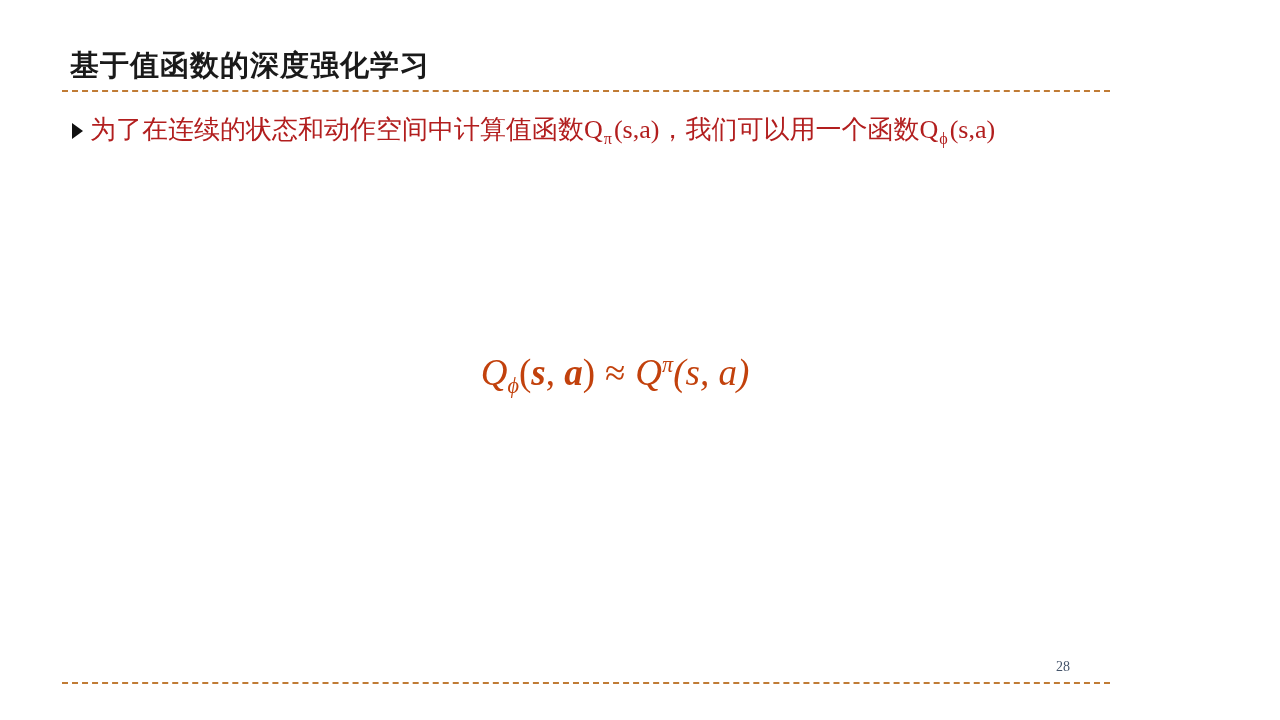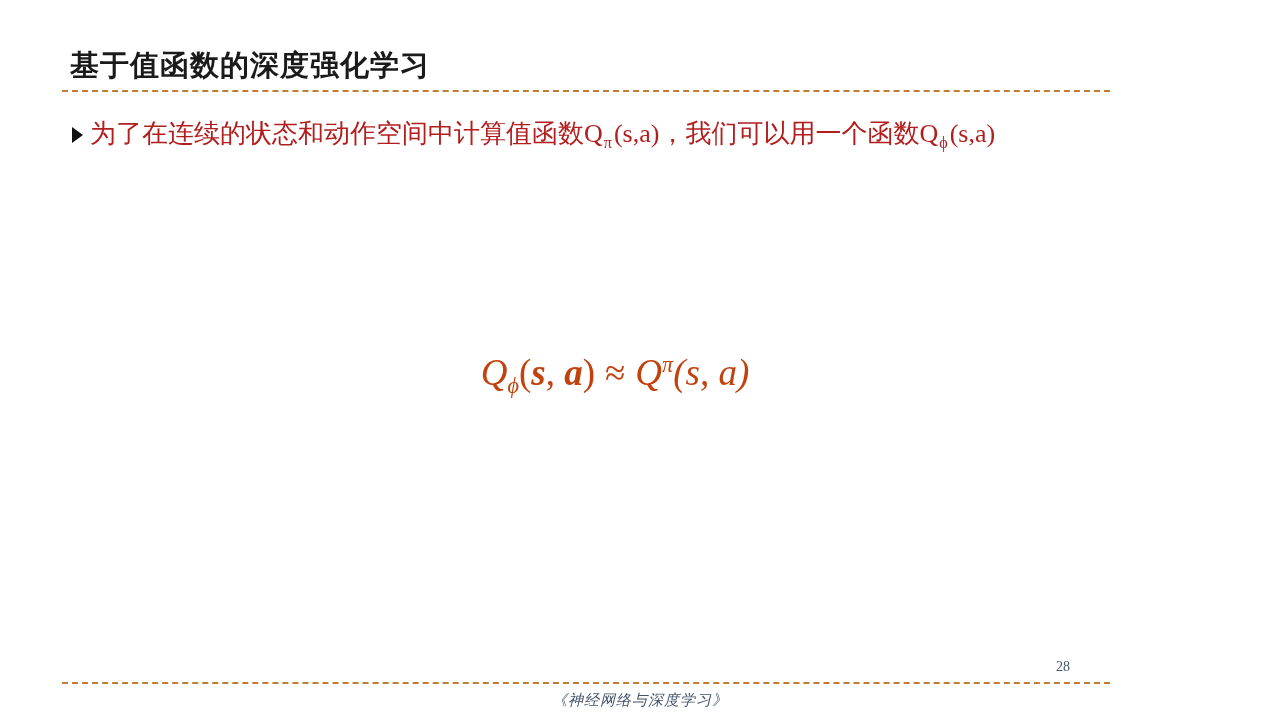--- a/index.html
+++ b/index.html
@@ -39,21 +39,21 @@
   .rule-bottom { top: 682px; }
   
   .bullet-block {
     position: absolute;
     left: 72px;
     top: 110px;
     width: 1150px;
     color: #b21e1e;
     font-family: "Liberation Serif", serif;
     font-size: 26px;
-    line-height: 48px;
+    line-height: 40px;
   }
   .bullet-line { white-space: nowrap; }
   .bullet-line2 { padding-left: 18px; white-space: nowrap; }
   .tri-bullet {
     display: inline-block;
     width: 0; height: 0;
     border-left: 11px solid #111111;
     border-top: 8px solid transparent;
     border-bottom: 8px solid transparent;
     margin-right: 7px;
@@ -118,17 +118,16 @@
       <span class="tri-bullet"></span><span>为了在连续的状态和动作空间中计算值函数</span><span class="math-inline"><span>Q</span><sub>π</sub><span>(s,a)</span></span><span>，我们可以用一个函数</span><span class="math-inline"><span>Q</span><sub>ϕ</sub><span>(s,a)</span></span>
     </div>
   </div>
 
   <div class="formula">
     <span class="var">Q</span><sub>ϕ</sub><span>(</span><span class="bold-var">s</span><span>, </span><span class="bold-var">a</span><span>)</span><span class="rel">≈</span><span class="var">Q</span><sup>π</sup><span class="var">(s, a)</span>
   </div>
 
   <div class="rule-dashed rule-bottom"></div>
 
-  <div class="footer-title">《神经网络与深度学习》</div>
 
   <div class="page-number">28</div>
 
 </div>
 
 </body></html>

